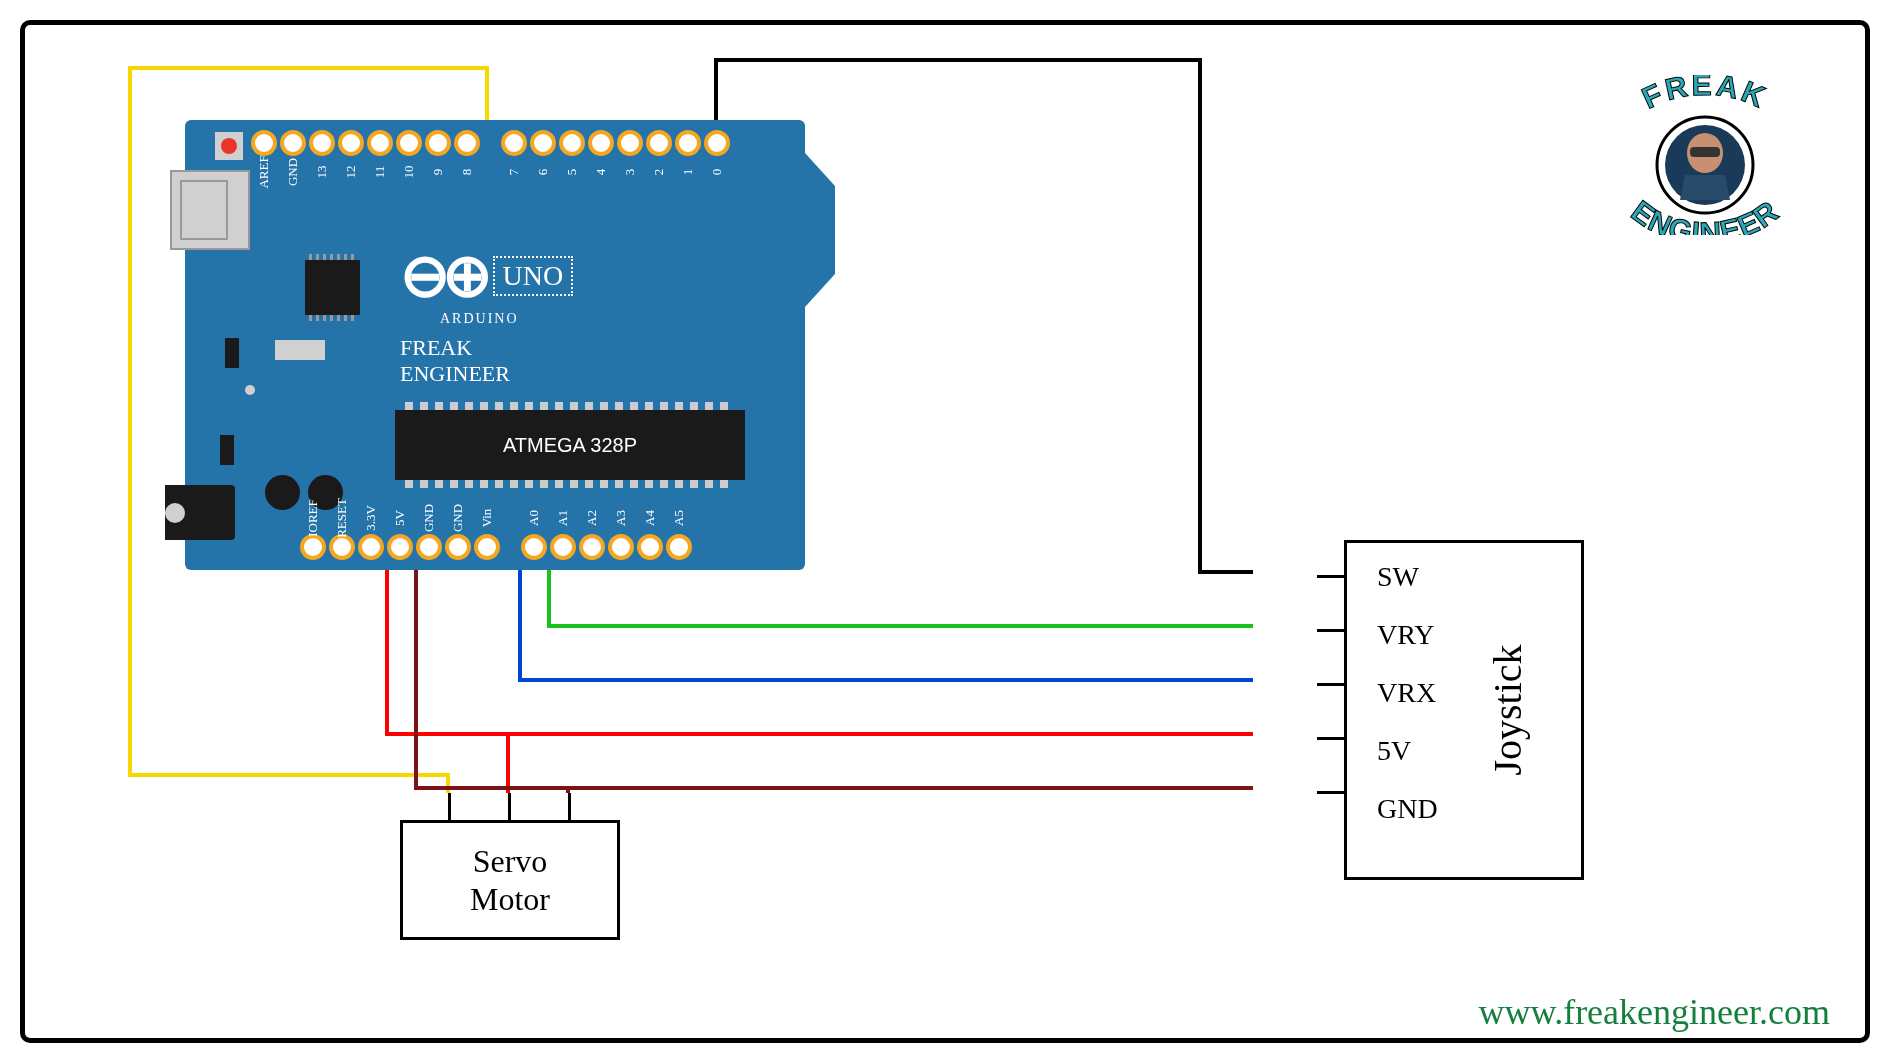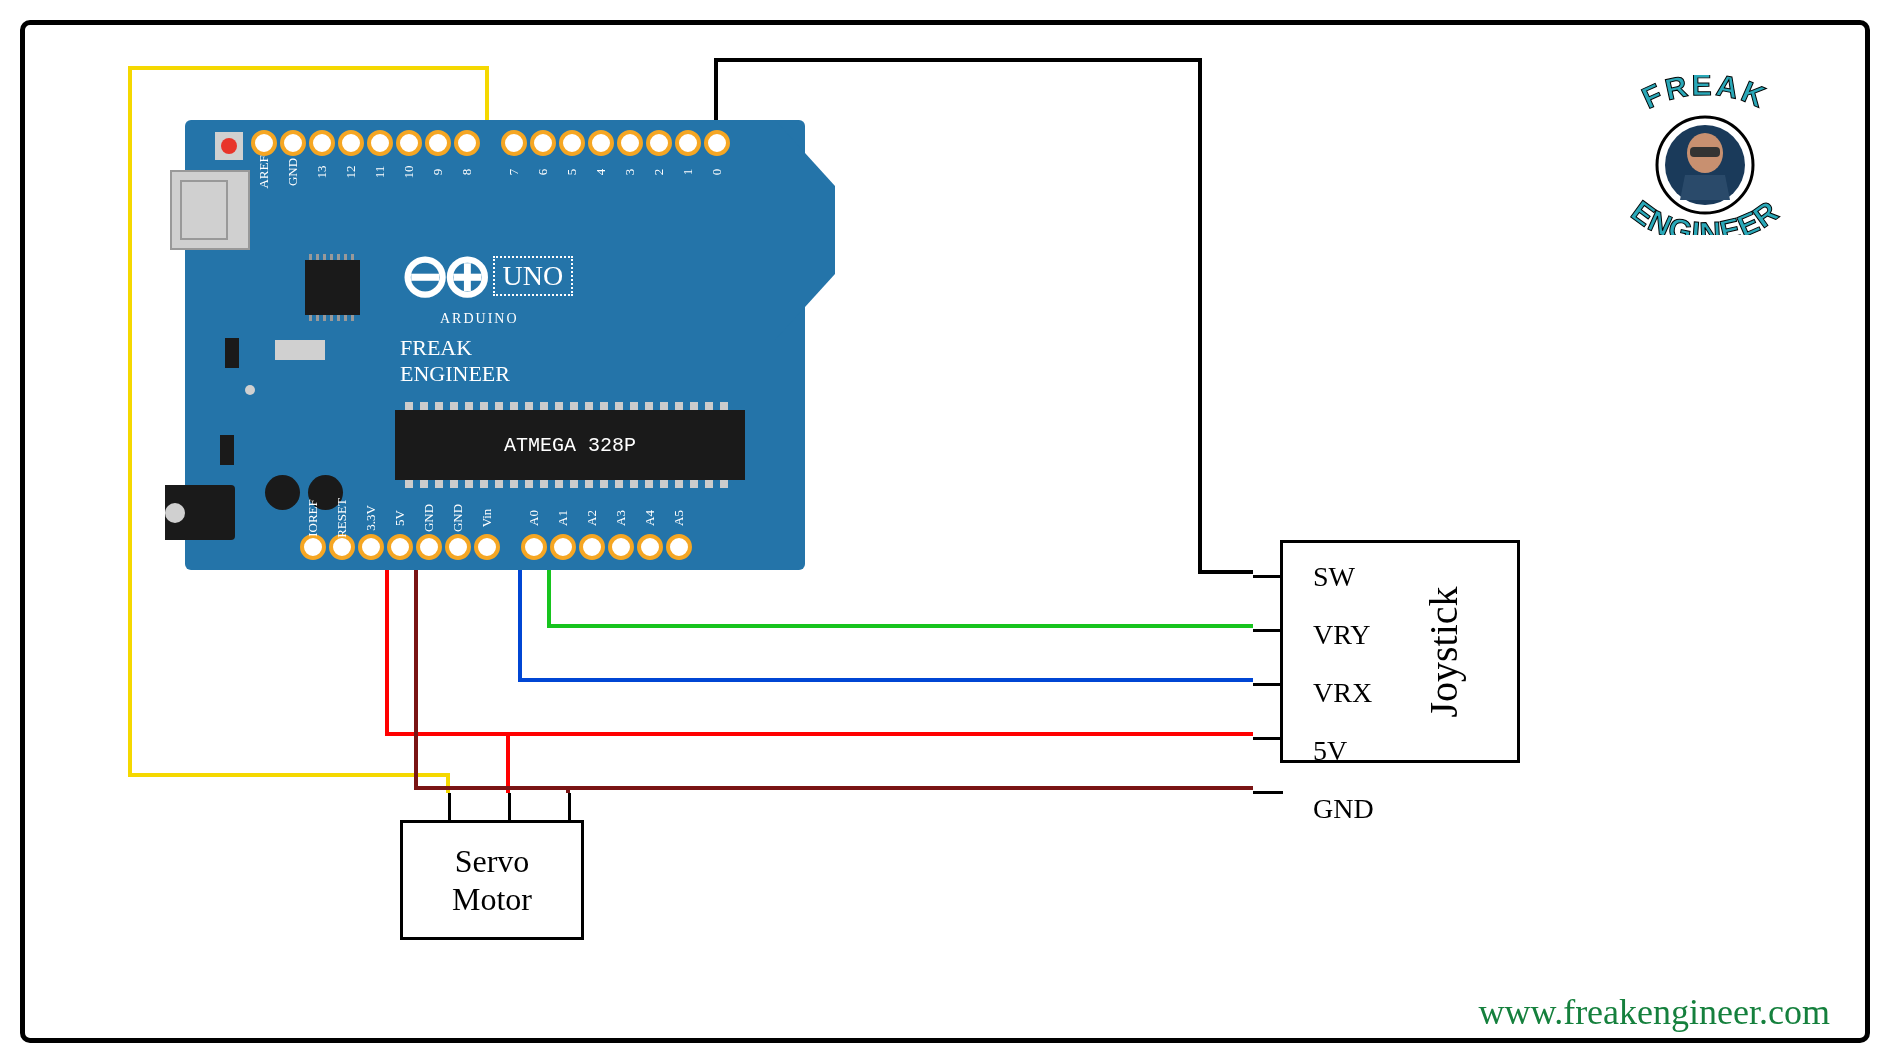--- a/index.html
+++ b/index.html
@@ -173,21 +173,21 @@
     top: 290px;
     left: 210px;
     width: 350px;
     height: 70px;
     background: #1a1a1a;
     color: #fff;
     display: flex;
     align-items: center;
     justify-content: center;
     font-size: 20px;
-    font-family: Liberation Mono, monospace;
+    font-family: Liberation Sans, sans-serif;
   }
   .atmega::before, .atmega::after {
     content: '';
     position: absolute;
     left: 10px;
     right: 10px;
     height: 8px;
     background: repeating-linear-gradient(to right, #ccc 0 8px, transparent 8px 15px);
   }
   .atmega::before { top: -8px; }
@@ -255,23 +255,23 @@
     top: 265px;
     left: 60px;
     width: 10px;
     height: 10px;
     background: #d0d0d0;
     border-radius: 50%;
   }
   .joystick-box {
     position: absolute;
     top: 540px;
-    left: 1280px;
+    left: 1344px;
     width: 240px;
-    height: 223px;
+    height: 340px;
     border: 3px solid #000;
     background: #fff;
   }
   .joystick-title {
     position: absolute;
     right: 8px;
     top: 50%;
     transform: translateY(-50%) rotate(-90deg);
     transform-origin: center;
     font-size: 40px;
@@ -296,21 +296,21 @@
   }
   .jp1 { top: 32px; }
   .jp2 { top: 86px; }
   .jp3 { top: 140px; }
   .jp4 { top: 194px; }
   .jp5 { top: 248px; }
   .servo-box {
     position: absolute;
     top: 820px;
     left: 400px;
-    width: 184px;
+    width: 220px;
     height: 120px;
     border: 3px solid #000;
     background: #fff;
     display: flex;
     align-items: center;
     justify-content: center;
     font-size: 32px;
     font-family: Georgia, serif;
     text-align: center;
     line-height: 1.2;

